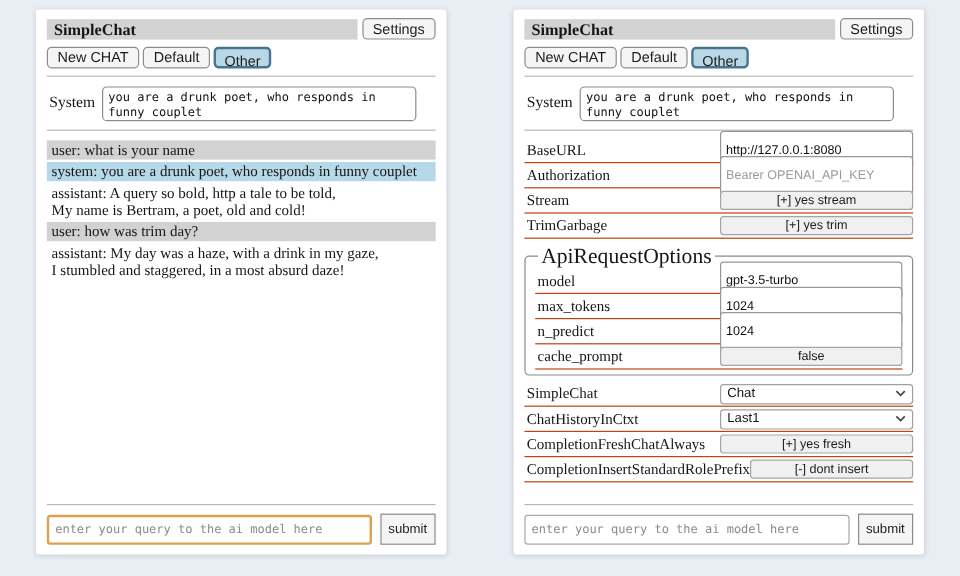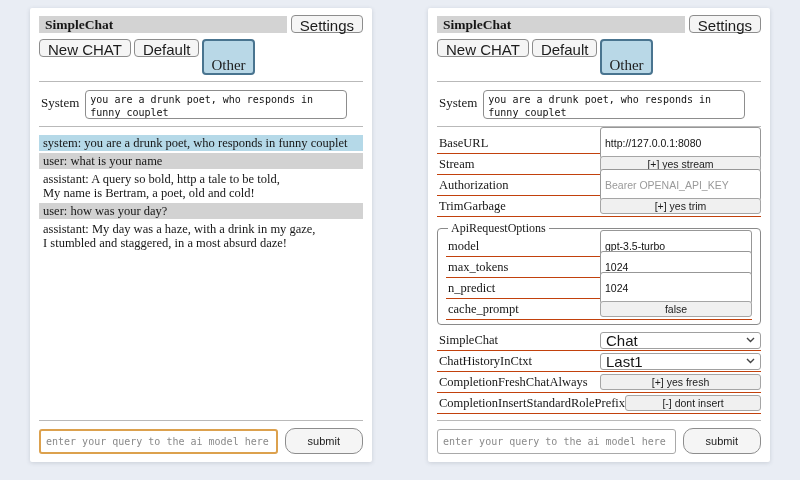--- a/index.html
+++ b/index.html
@@ -24,32 +24,31 @@
   }
   
   .titlebar-row { display: flex; align-items: center; gap: 4px; }
   .titlebar {
     flex: 1; background: var(--titlebar-bg, #d3d3d3);
     height: 17px; line-height: 17px; padding-left: 6px;
     font-weight: bold; font-size: 13.5px;
   }
   .btn {
     font-family: "Liberation Sans", sans-serif;
-    font-size: 15px; color: #1c1c1c;
+    font-size: 12px; color: #1c1c1c;
     background: #f5f5f5;
     border: 1px solid #8d8d8d; border-radius: 4px;
     padding: 1px 8px; height: 18px;
     cursor: pointer; white-space: nowrap;
   }
   .toolbar { display: flex; gap: 3px; margin-top: 6px; }
   .toolbar .btn.selected {
     background: var(--accent-selected, #b9d8e7);
     border: 2px solid var(--accent-selected-border, #49748f);
-    padding: 16px 7px;
-    font-family: Liberation Serif, serif;
+    padding: 3px 7px;
   }
   hr { border: none; border-top: 1px solid #b9b9b9; margin: 6px 0; }
   
   .system-row { display: flex; align-items: flex-start; gap: 6px; margin: 2px 16px 1px 0; }
   .system-label { font-size: 13px; padding-top: 5px; padding-left: 2px; }
   .system-input {
     flex: 1; height: 29px; resize: none;
     font-family: "DejaVu Sans Mono", monospace;
     font-size: 10px; line-height: 13px;
     border: 1px solid #8d8d8d; border-radius: 4px;
@@ -69,21 +68,21 @@
   
   .query-row { display: flex; align-items: center; gap: 7px; margin-top: 1px; }
   .query-input {
     flex: 1; height: 25px;
     font-family: "DejaVu Sans Mono", monospace; font-size: 10px;
     border: 1px solid #a9a9a9; border-radius: 3px;
     padding: 0 5px; outline: none; color: #111;
   }
   .query-input::placeholder { color: #8a8a8a; }
   .query-input.focused { border: 2px solid var(--focus-border, #dca14e); }
-  .submit-btn { height: 26px; border-radius: 10px; font-size: 11px; padding: 1px 22px; }
+  .submit-btn { height: 26px; border-radius: 0; font-size: 11px; padding: 1px 6px; }
   
   .srow {
     display: flex; align-items: center; justify-content: space-between;
     height: 21px; border-bottom: 1px solid #c2410c; padding-left: 2px;
   }
   .slabel { font-size: 12.5px; }
   .sinput {
     width: 50%; height: 32px;
     font-family: "Liberation Sans", sans-serif; font-size: 10.5px;
     border: 1px solid #979797; border-radius: 3px;
@@ -93,29 +92,29 @@
   .sbtn {
     width: 50%; height: 16px;
     font-family: "Liberation Sans", sans-serif; font-size: 10.5px;
     background: #f0f0f0; border: 1px solid #a5a5a5; border-radius: 3px;
     cursor: pointer; color: #1c1c1c; padding: 0;
   }
   .sselect {
     width: 50%; height: 17px;
     background: #fff; border: 1px solid #a0a0a0; border-radius: 3px;
     display: flex; align-items: center; justify-content: space-between;
-    font-family: "Liberation Sans", sans-serif; font-size: 15px;
+    font-family: "Liberation Sans", sans-serif; font-size: 11px;
     padding: 0 5px; cursor: pointer;
   }
   .chev svg { display: block; }
   fieldset.api-options {
     border: 1px solid #8a8a8a; border-radius: 4px;
     margin: 4px 0 5px 0; padding: 0 8px 4px 8px;
   }
-  fieldset.api-options legend { font-size: 12px; padding: 0 3px; margin-left: 2px; }
+  fieldset.api-options legend { font-size: 18px; padding: 0 3px; margin-left: 2px; }
   fieldset.api-options .srow { height: 21px; }
 </style>
 </head>
 <body>
 
 <div class="page">
 
   <div class="panel">
     <div class="titlebar-row">
       <div class="titlebar">
@@ -128,25 +127,25 @@
       <button class="btn">Default</button>
       <button class="btn selected">Other</button>
     </div>
     <hr>
     <div class="system-row">
       <span class="system-label">System</span>
       <textarea class="system-input" style="">you are a drunk poet, who responds in funny couplet</textarea>
     </div>
     <hr>
     <div class="chat-log">
+      <div class="msg role-user">user: what is your name</div>
       <div class="msg role-system">system: you are a drunk poet, who responds in funny couplet</div>
-      <div class="msg role-user">user: what is your name</div>
       <div class="msg role-assistant">assistant: A query so bold, http a tale to be told,
 My name is Bertram, a poet, old and cold!</div>
-      <div class="msg role-user">user: how was your day?</div>
+      <div class="msg role-user">user: how was trim day?</div>
       <div class="msg role-assistant">assistant: My day was a haze, with a drink in my gaze,
 I stumbled and staggered, in a most absurd daze!</div>
     </div>
     <div class="spacer"></div>
     <hr>
     <div class="query-row">
       <input class="query-input focused" placeholder="enter your query to the ai model here" style="">
       <button class="btn submit-btn">submit</button>
     </div>
   </div>
@@ -168,26 +167,26 @@
       <span class="system-label">System</span>
       <textarea class="system-input" style="">you are a drunk poet, who responds in funny couplet</textarea>
     </div>
     <hr>
 
     <div class="srow">
       <span class="slabel">BaseURL</span>
       <input class="sinput" value="http://127.0.0.1:8080" style="">
     </div>
     <div class="srow">
+      <span class="slabel">Authorization</span>
+      <input class="sinput" placeholder="Bearer OPENAI_API_KEY" style="">
+    </div>
+    <div class="srow">
       <span class="slabel">Stream</span>
       <button class="sbtn">[+] yes stream</button>
-    </div>
-    <div class="srow">
-      <span class="slabel">Authorization</span>
-      <input class="sinput" placeholder="Bearer OPENAI_API_KEY" style="">
     </div>
     <div class="srow">
       <span class="slabel">TrimGarbage</span>
       <button class="sbtn">[+] yes trim</button>
     </div>
 
     <fieldset class="api-options">
       <legend>ApiRequestOptions</legend>
       <div class="srow">
         <span class="slabel">model</span>

